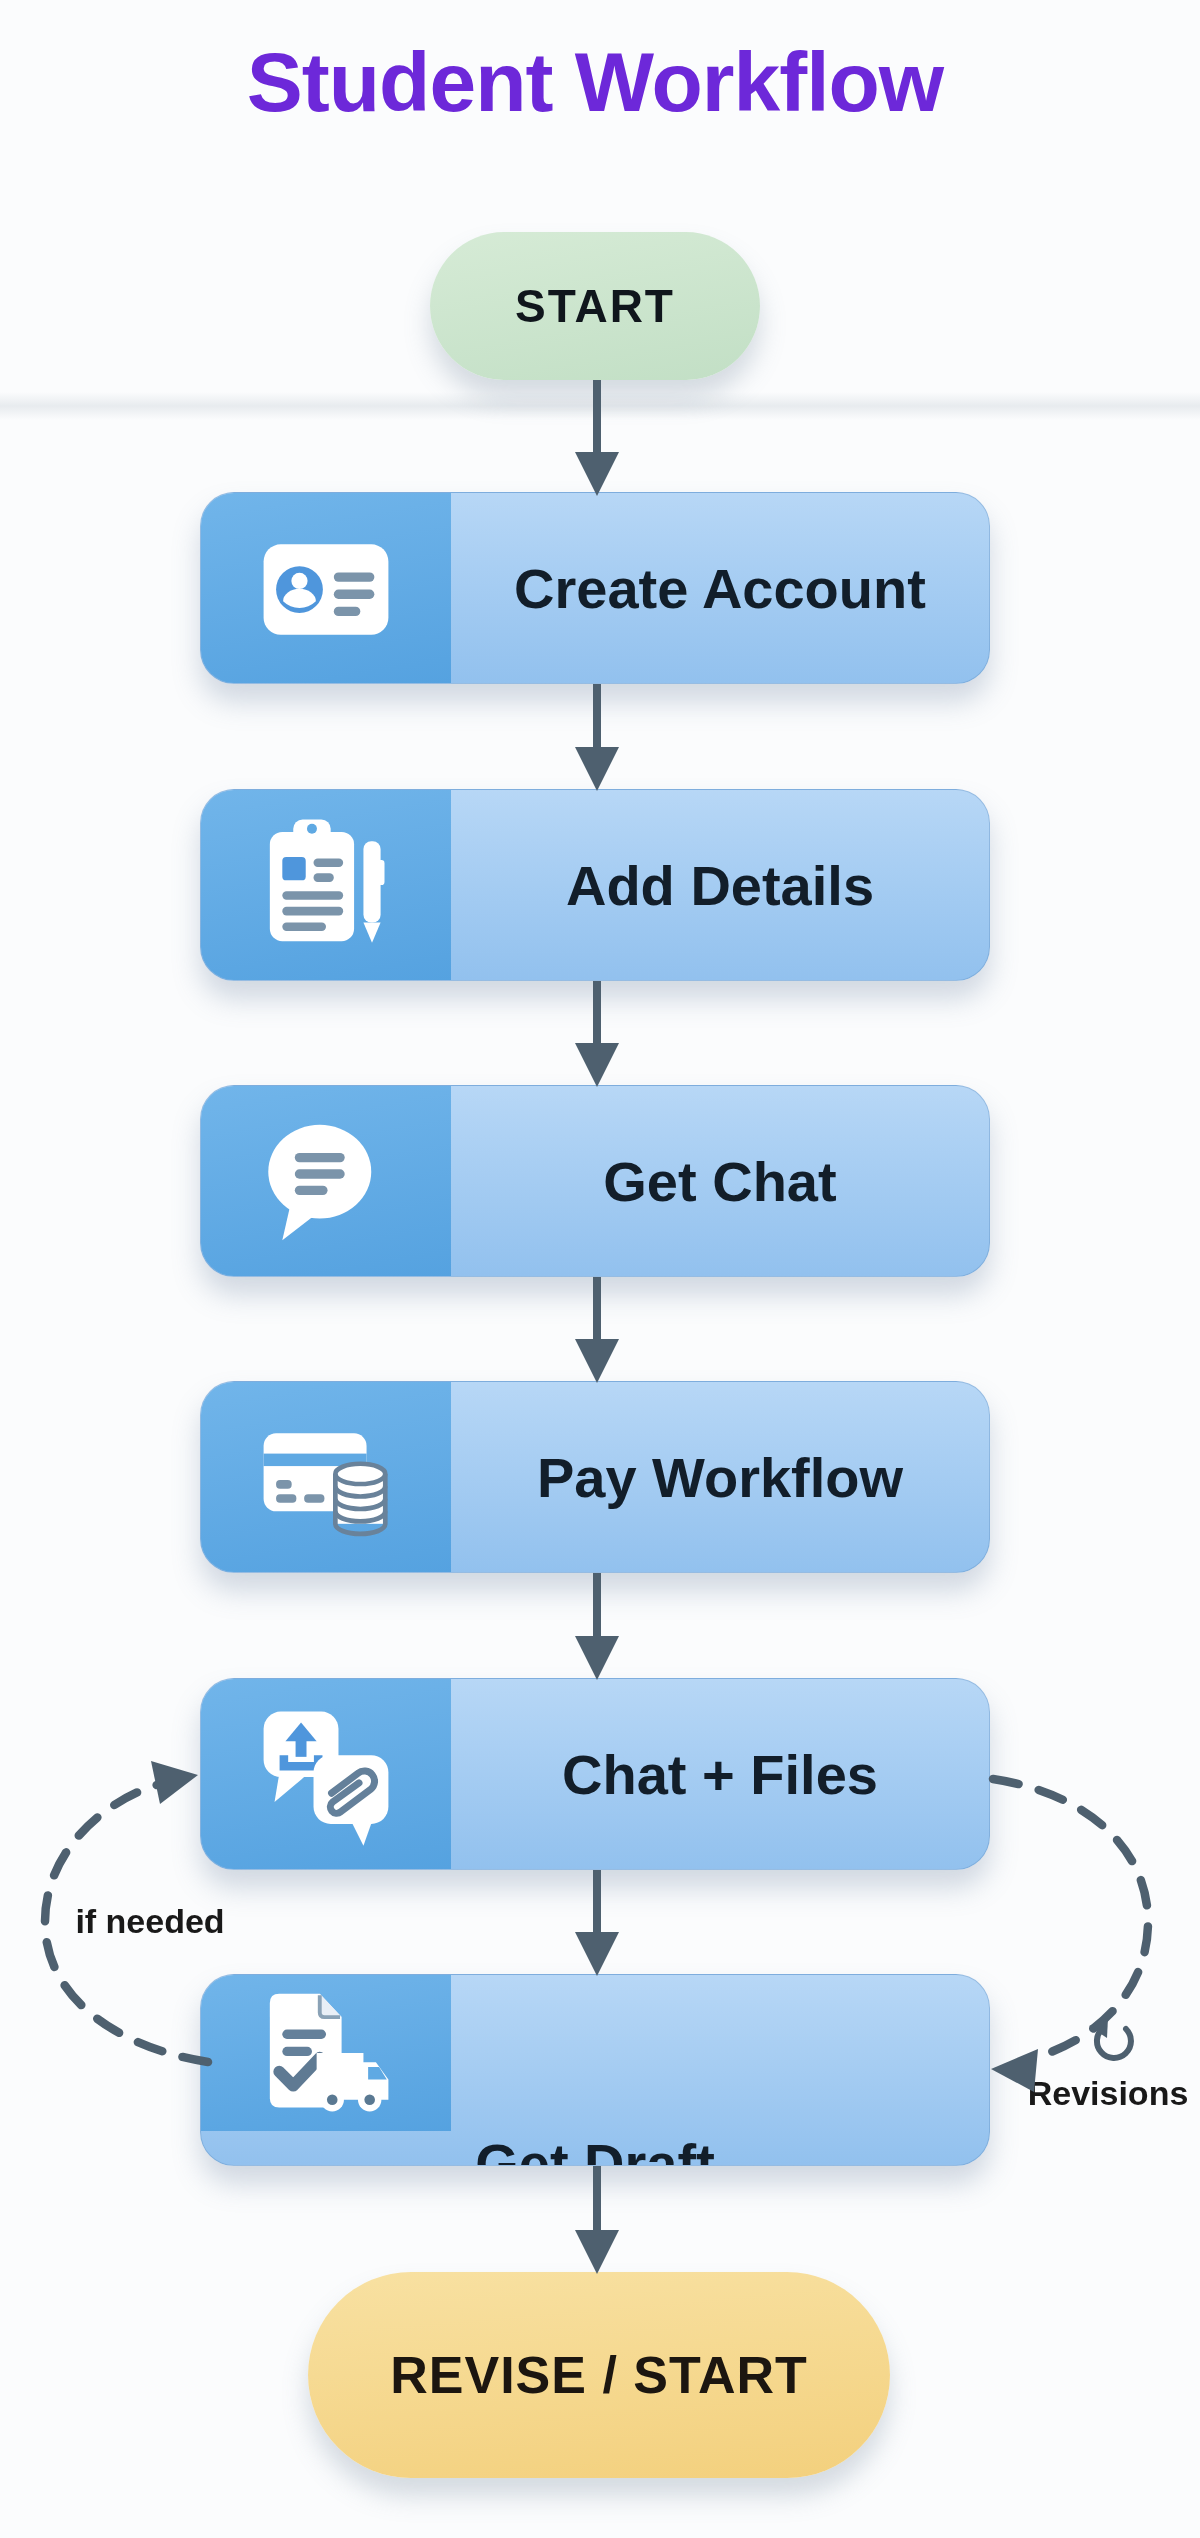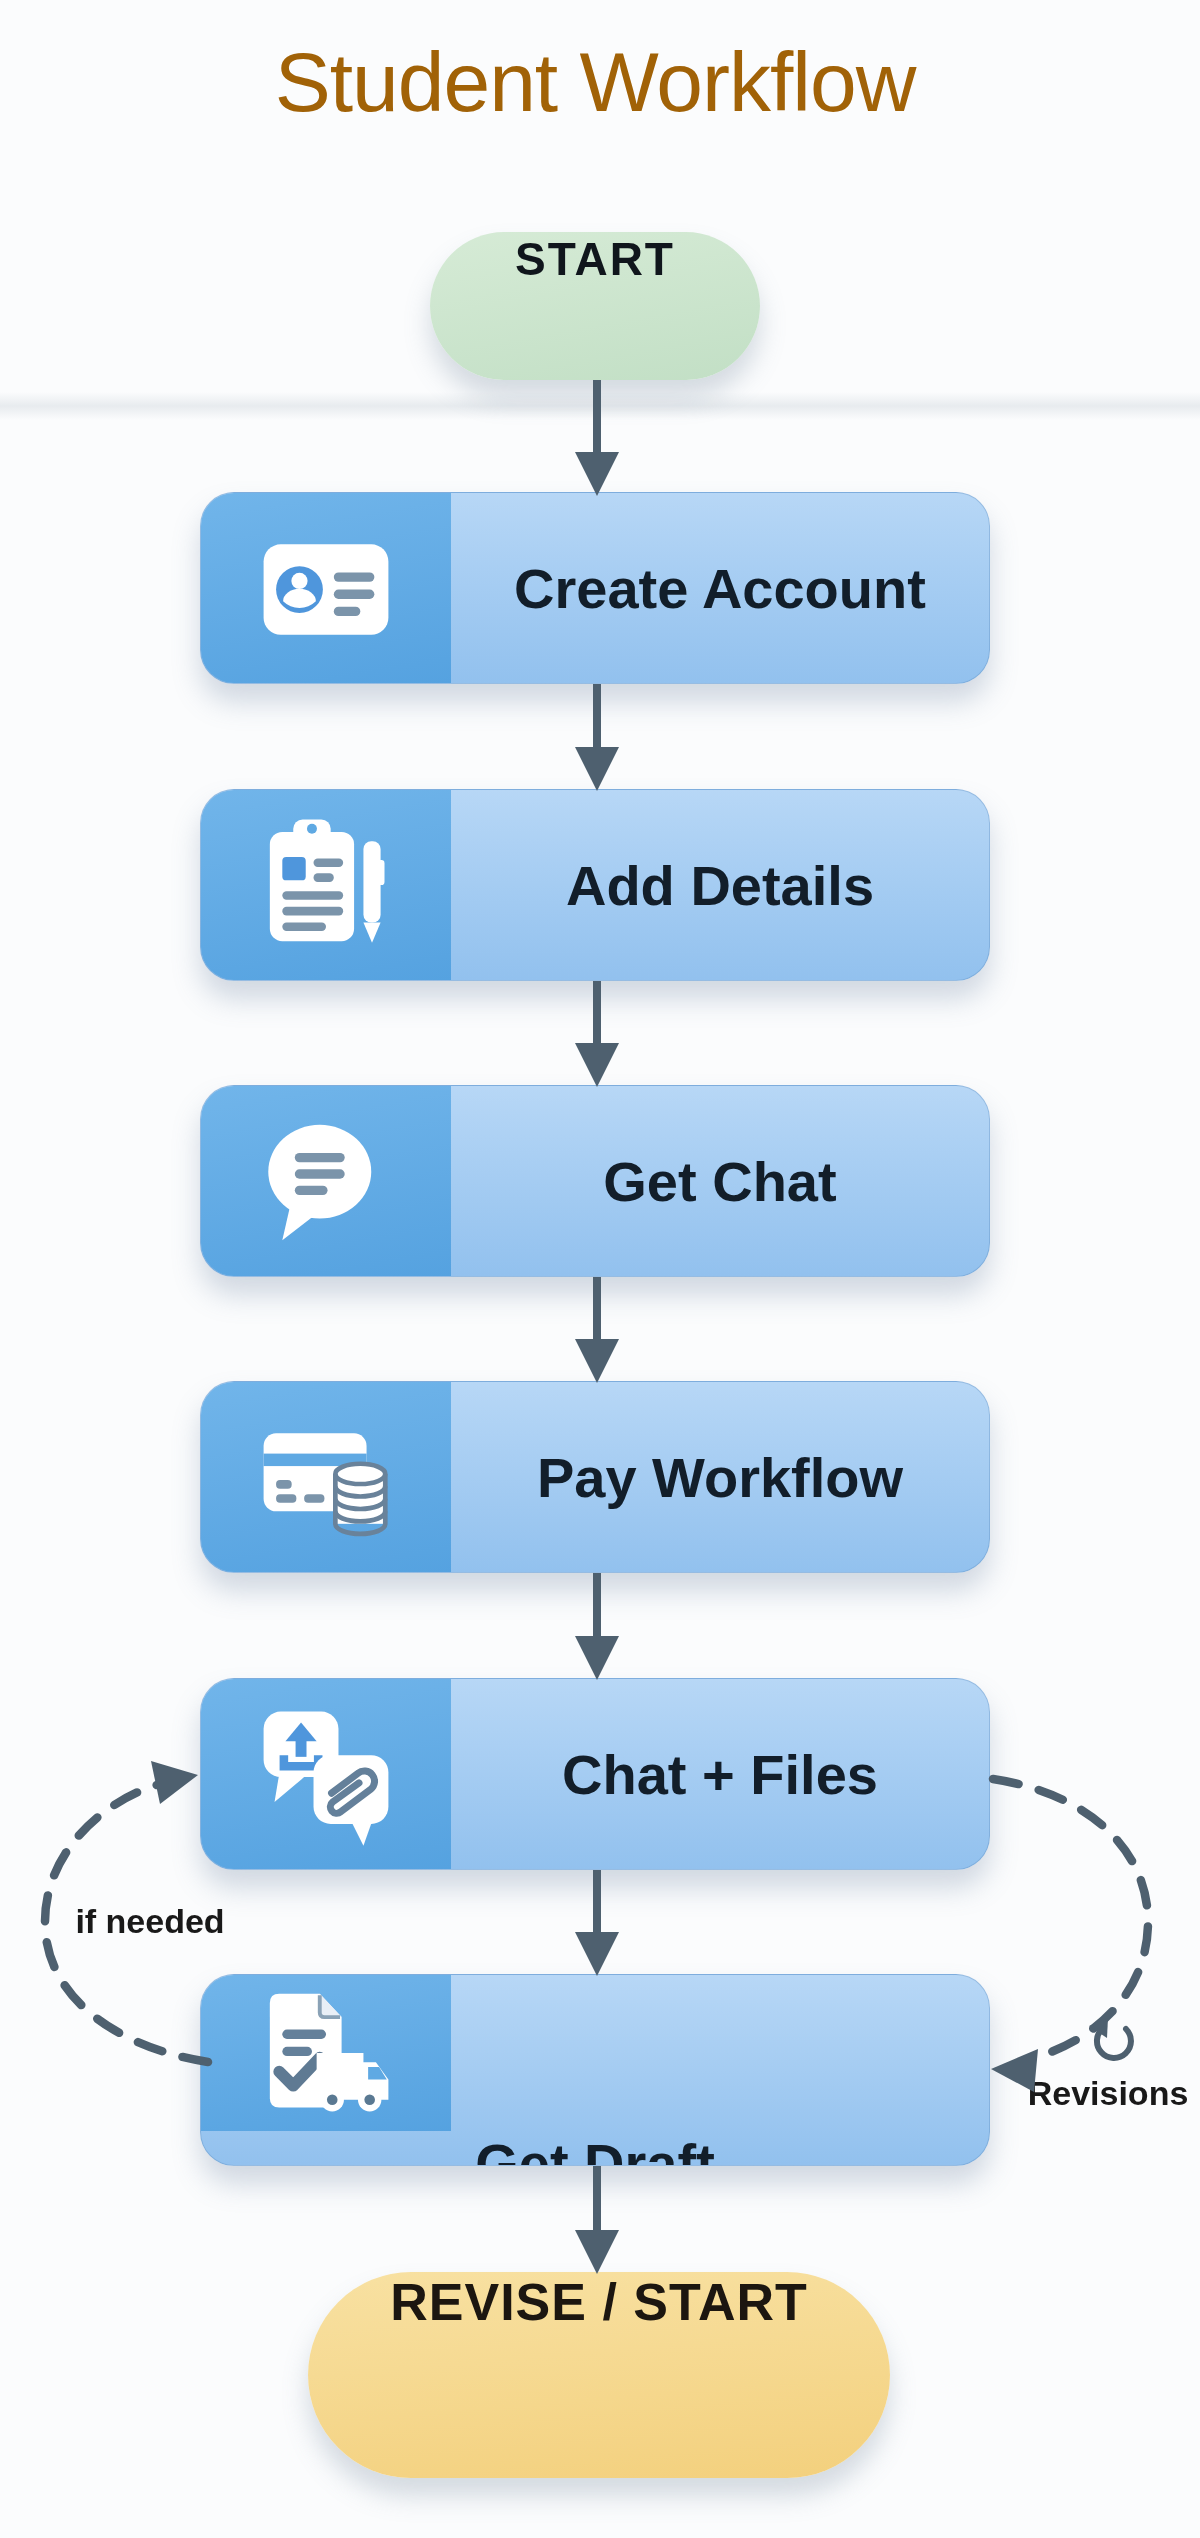--- a/index.html
+++ b/index.html
@@ -5,24 +5,24 @@
   html,body{margin:0;padding:0;background:#e9ecee;}
   *{box-sizing:border-box;}
   #stage{
     position:relative;width:1200px;height:2538px;margin:0 auto;
     background:#fbfcfd;overflow:hidden;
     font-family:"Liberation Sans","DejaVu Sans",sans-serif;
   }
   .band{position:absolute;left:0;width:1200px;background:linear-gradient(180deg,rgba(215,221,226,.0),rgba(208,215,221,.45),rgba(215,221,226,.0));}
   .title{
     position:absolute;top:34px;left:0;width:1190px;text-align:center;
-    font-size:84px;font-weight:normal;color:#a16207;letter-spacing:-1px;
+    font-size:84px;font-weight:bold;color:#6d28d9;letter-spacing:-1px;
   }
   .pill{
-    position:absolute;display:flex;justify-content:center;
+    position:absolute;display:flex;align-items:center;justify-content:center;
     font-weight:bold;color:#10161c;
     box-shadow:0 18px 26px rgba(120,140,158,.30);
   }
   .pill.start{
     left:430px;top:232px;width:330px;height:148px;border-radius:78px;
     background:linear-gradient(170deg,#d6ebd6,#c2dfc5);
     font-size:46px;letter-spacing:2px;
   }
   .pill.end{
     left:308px;top:2272px;width:582px;height:206px;border-radius:104px;

